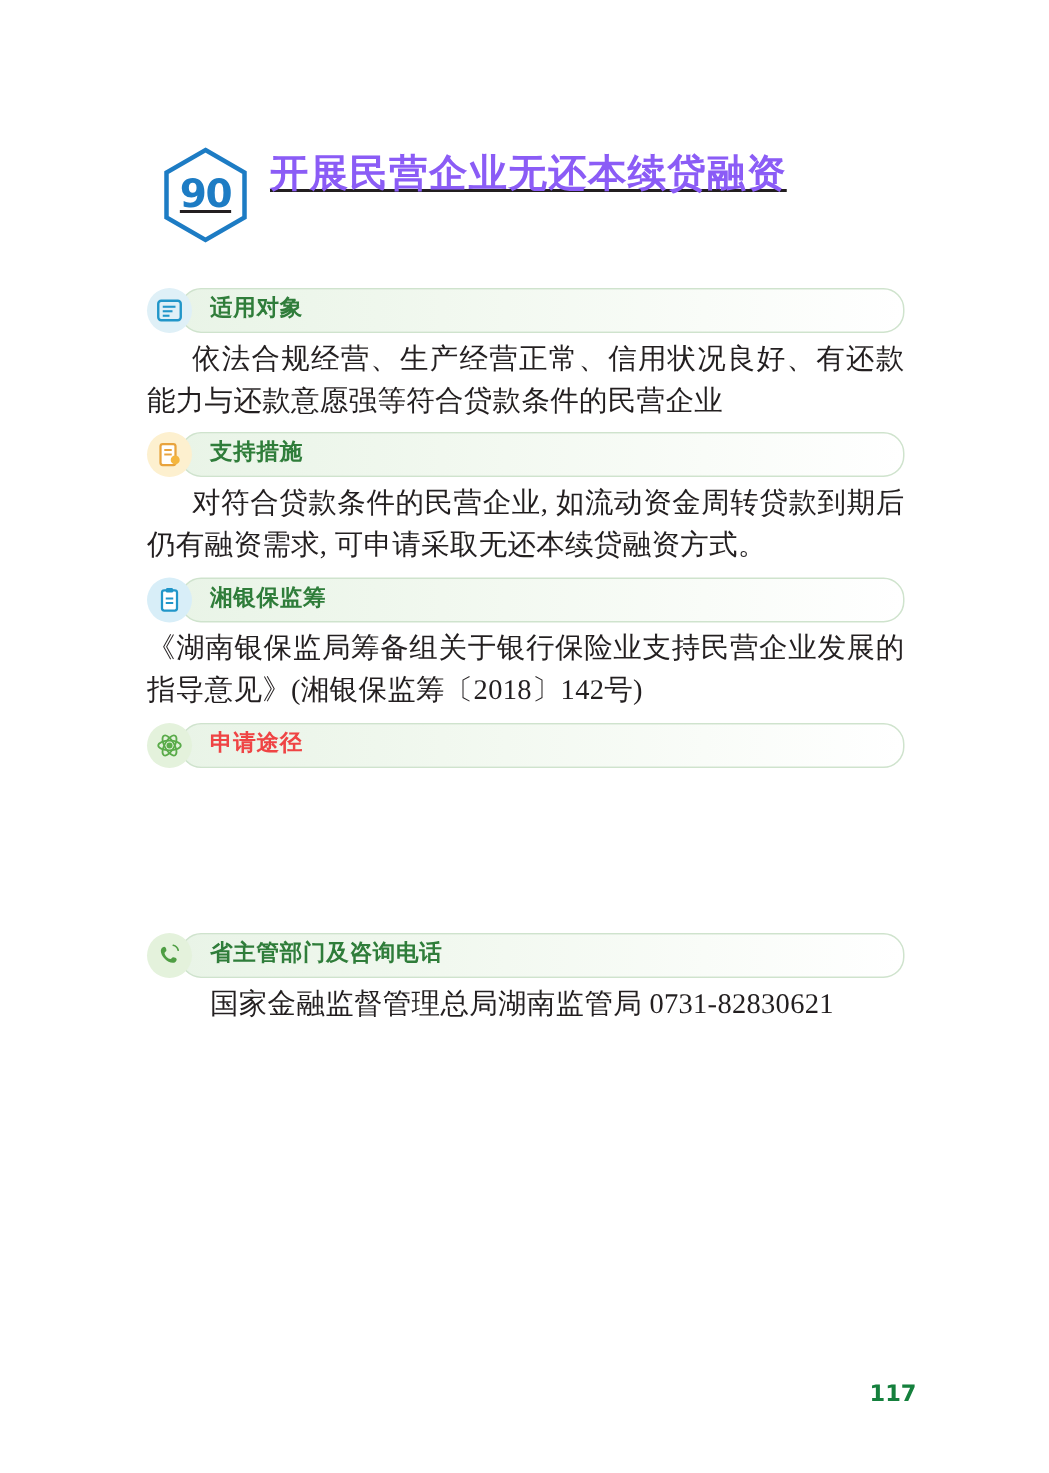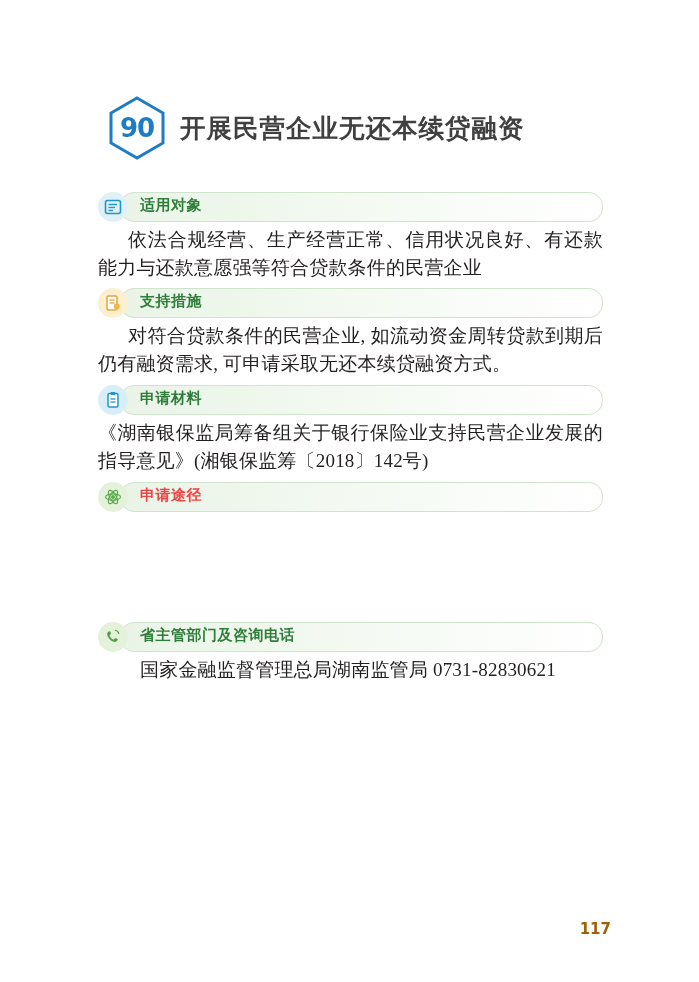--- a/index.html
+++ b/index.html
@@ -22,22 +22,22 @@
     width: 699px;
     height: 982px;
   }
 
   
   .title-row {
     position: absolute;
     left: 108px;
     top: 98px;
     display: flex;
-    align-items: center;
     height: 60px;
+    text-decoration: underline;
   }
   .hexagon {
     position: relative;
     width: 58px;
     height: 64px;
     display: flex;
     align-items: center;
     justify-content: center;
     flex: none;
   }
@@ -54,21 +54,21 @@
     color: #1d7cc4;
     letter-spacing: -1px;
     z-index: 2;
   }
   .title-text {
     margin-left: 14px;
     font-family: "DejaVu Sans", sans-serif;
     font-weight: bold;
     font-size: 25.5px;
     letter-spacing: 1px;
-    color: #404040;
+    color: #8b5cf6;
     white-space: nowrap;
   }
 
   
   .section {
     position: absolute;
     left: 98px;
     width: 505px;
   }
   .sec-head {
@@ -124,21 +124,21 @@
   }
 
   
   .page-num {
     position: absolute;
     right: 88px;
     bottom: 44px;
     font-family: "DejaVu Sans", sans-serif;
     font-weight: bold;
     font-size: 15px;
-    color: #a16207;
+    color: #15803d;
   }
 </style>
 </head>
 <body>
 
 <div class="page">
 
   <div class="title-row">
     <div class="hexagon">
       <svg width="58" height="64" viewBox="0 0 58 64">
@@ -185,21 +185,21 @@
     <div class="sec-head">
       <div class="sec-bar"></div>
       <div class="sec-icon" style="background:#d8eef8;">
         <svg width="18" height="18" viewBox="0 0 18 18">
           <rect x="4" y="2.5" width="10" height="13.5" rx="1.5" fill="#ffffff" stroke="#2196c9" stroke-width="1.5"></rect>
           <rect x="6.5" y="1" width="5" height="3" rx="1" fill="#2196c9"></rect>
           <line x1="6.5" y1="8" x2="11.5" y2="8" stroke="#2196c9" stroke-width="1.3"></line>
           <line x1="6.5" y1="11" x2="11.5" y2="11" stroke="#2196c9" stroke-width="1.3"></line>
         </svg>
       </div>
-      <div class="sec-label" style="color:#2f7d3a;">申请材料</div>
+      <div class="sec-label" style="color:#2f7d3a;">湘银保监筹</div>
     </div>
     <div class="sec-body">《湖南银保监局筹备组关于银行保险业支持民营企业发展的指导意见》(湘银保监筹〔2018〕142号)</div>
   </div>
 
   <div class="section" style="top:482px;">
     <div class="sec-head">
       <div class="sec-bar"></div>
       <div class="sec-icon" style="background:#e4f2dc;">
         <svg width="18" height="18" viewBox="0 0 18 18">
           <circle cx="9" cy="9" r="2" fill="#5aab4a"></circle>

